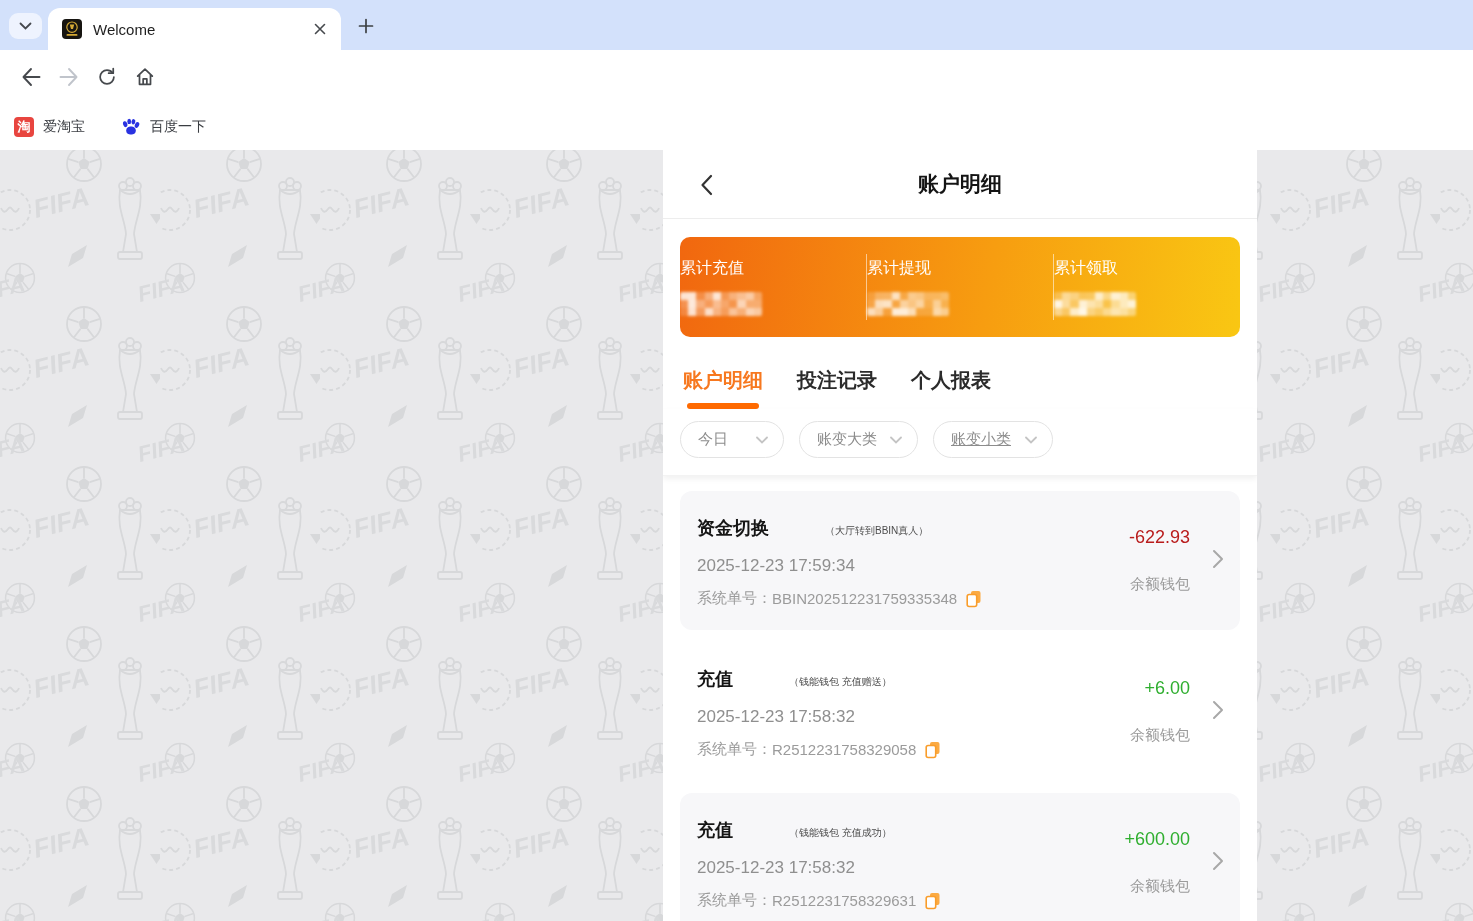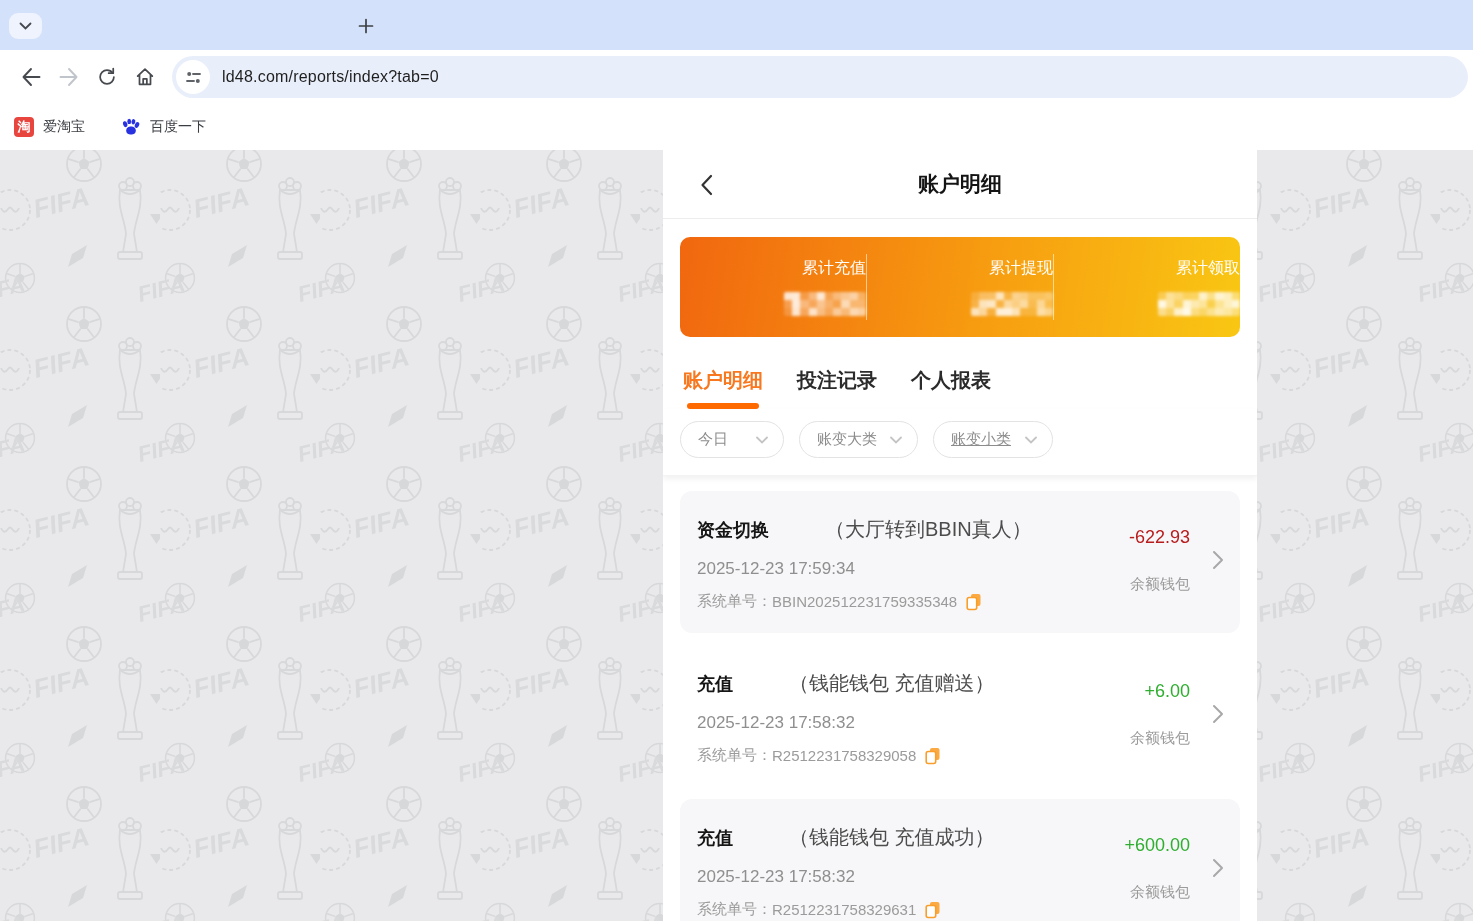--- a/index.html
+++ b/index.html
@@ -43,21 +43,21 @@
     display:flex; flex-direction:column; overflow:hidden; }
   .panel-header { height:69px; flex:0 0 auto; border-bottom:1px solid #ededed; position:relative;
     display:flex; align-items:center; justify-content:center; }
   .back-btn { position:absolute; left:30px; top:22px; width:26px; height:26px;
     display:flex; align-items:center; justify-content:center; cursor:pointer; }
   .panel-title { font-size:21px; font-weight:600; color:#141414; }
 
   .summary-card { margin:18px 17px 0; height:100px; border-radius:10px; flex:0 0 auto;
     background:linear-gradient(98deg,#f1670f 0%,#f79d10 55%,#f9c713 100%);
     display:flex; align-items:stretch; color:#fff; }
-  .sum-col { flex:1; display:flex; flex-direction:column; align-items:flex-end; justify-content:center; gap:13px;font-family:Liberation Mono, monospace; }
+  .sum-col { flex:1; display:flex; flex-direction:column; align-items:flex-start; justify-content:center; gap:13px;font-family:Liberation Mono, monospace; }
   .sum-label { font-size:16px; }
   .sum-divider { width:1px; background:rgba(255,255,255,.55); margin:17px 0; }
   .mosaic { width:82px; height:24px; display:grid; grid-template-columns:repeat(10,1fr);
     grid-auto-rows:1fr; filter:blur(1.4px); border-radius:2px; overflow:hidden; }
   .mosaic span { background:#fff; }
 
   .tabs { display:flex; gap:34px; padding:30px 20px 0; flex:0 0 auto; }
   .tab-item { font-size:20px; color:#2b2b2b; font-weight:700; position:relative; padding-bottom:15px; cursor:pointer; }
   .tab-item.active { color:#f7781f; font-weight:700; }
   .tab-item.active::after { content:""; position:absolute; left:50%; transform:translateX(-50%);
@@ -68,40 +68,54 @@
   .pill { height:37px; border:1px solid #e3e3e3; border-radius:19px; background:#fff;
     display:inline-flex; align-items:center; justify-content:space-between;
     padding:0 15px 0 17px; color:#8c8c8c; font-size:15px; cursor:pointer; }
   .pill-1 { width:104px; } .pill-2 { width:119px; } .pill-3 { width:120px;text-decoration:underline; }
 
   .list { flex:1; padding:15px 17px; overflow:hidden; background:#fff; }
   .row { border-radius:12px; padding:25px 17px 22px; position:relative; margin-bottom:12px; background:#f7f7f9; cursor:pointer; }
   .row.white { background:#fff; }
   .row-titleline { display:flex; align-items:baseline;gap:48px; }
   .row-title { font-size:18px; font-weight:700; color:#161616; }
-  .row-sub { font-size:20px; color:#4c4c4c; margin-left:8px; }
+  .row-sub { font-size:10px; color:#4c4c4c; margin-left:8px; }
   .row-date { margin-top:16px; font-size:17px; color:#8f8f8f; }
   .row-order { margin-top:13px; font-size:15px; color:#9b9b9b; display:flex; align-items:center; }
   .copy-icon { margin-left:9px; cursor:pointer; display:inline-flex; }
   .row-amount { position:absolute; right:50px; top:36px; font-size:18px; font-weight:500; }
   .neg { color:#b91c1c; } .pos { color:#2fae2f; }
   .row-wallet { position:absolute; right:50px; top:84px; font-size:15px; color:#9b9b9b; }
   .row-chevron { position:absolute; right:16px; top:50%; transform:translateY(-50%); }
 </style>
 </head>
 <body>
 
 <div class="screen">
 
   <div class="tabstrip">
     <div class="tab-search">
       <svg width="13" height="8" viewBox="0 0 13 8">
         <path d="M1.5 1.5 L6.5 6.5 L11.5 1.5" fill="none" stroke="#45484d" stroke-width="1.8" stroke-linecap="round"></path>
       </svg>
     </div>
+    <div class="tab">
+      <svg class="favicon" viewBox="0 0 20 20">
+        <rect x="0" y="0" width="20" height="20" rx="4" fill="#161410"></rect>
+        <circle cx="10" cy="8.2" r="5.2" fill="none" stroke="#d4a935" stroke-width="1.2"></circle>
+        <path d="M7.8 5.5 h4.4 l-1.2 4.6 h-2 z" fill="#d4a935"></path>
+        <rect x="4.5" y="15" width="11" height="1.8" rx="0.9" fill="#d4a935"></rect>
+      </svg>
+      <span class="tab-title">Welcome</span>
+      <span class="tab-close">
+        <svg width="12" height="12" viewBox="0 0 12 12">
+          <path d="M1.5 1.5 L10.5 10.5 M10.5 1.5 L1.5 10.5" stroke="#46494d" stroke-width="1.6" stroke-linecap="round"></path>
+        </svg>
+      </span>
+    </div>
     <div class="newtab">
       <svg width="16" height="16" viewBox="0 0 16 16">
         <path d="M8 1.5 V14.5 M1.5 8 H14.5" stroke="#3c4043" stroke-width="1.7" stroke-linecap="round"></path>
       </svg>
     </div>
   </div>
 
   <div class="toolbar">
     <div class="nav-btn">
       <svg width="22" height="22" viewBox="0 0 22 22">
@@ -116,31 +130,20 @@
     <div class="nav-btn">
       <svg width="22" height="22" viewBox="0 0 24 24">
         <path d="M19.5 12 A7.5 7.5 0 1 1 12 4.5 c2.6 0 4.9 1.3 6.3 3.2" fill="none" stroke="#46494d" stroke-width="1.9" stroke-linecap="round"></path>
         <path d="M18.8 2.8 v5 h-5" fill="none" stroke="#46494d" stroke-width="1.9" stroke-linecap="round" stroke-linejoin="round"></path>
       </svg>
     </div>
     <div class="nav-btn">
       <svg width="22" height="22" viewBox="0 0 24 24">
         <path d="M4 11 L12 3.5 L20 11 M6 9.5 V20 h12 V9.5 M10 20 v-6 h4 v6" fill="none" stroke="#46494d" stroke-width="1.9" stroke-linecap="round" stroke-linejoin="round"></path>
       </svg>
-    </div>
-    <div class="addressbar">
-      <span class="site-chip">
-        <svg width="17" height="17" viewBox="0 0 17 17">
-          <circle cx="4.2" cy="5" r="2" fill="#5f6368"></circle>
-          <path d="M8 5 H15" stroke="#5f6368" stroke-width="1.8" stroke-linecap="round"></path>
-          <circle cx="12.8" cy="12" r="2" fill="#5f6368"></circle>
-          <path d="M2 12 H9" stroke="#5f6368" stroke-width="1.8" stroke-linecap="round"></path>
-        </svg>
-      </span>
-      <span class="url">ld48.com/reports/index?tab=0</span>
     </div>
   </div>
 
   <div class="bookmarks">
     <div class="bm">
       <span class="tb-icon">淘</span>
       <span>爱淘宝</span>
     </div>
     <div class="bm">
       <svg width="20" height="20" viewBox="0 0 20 20">

